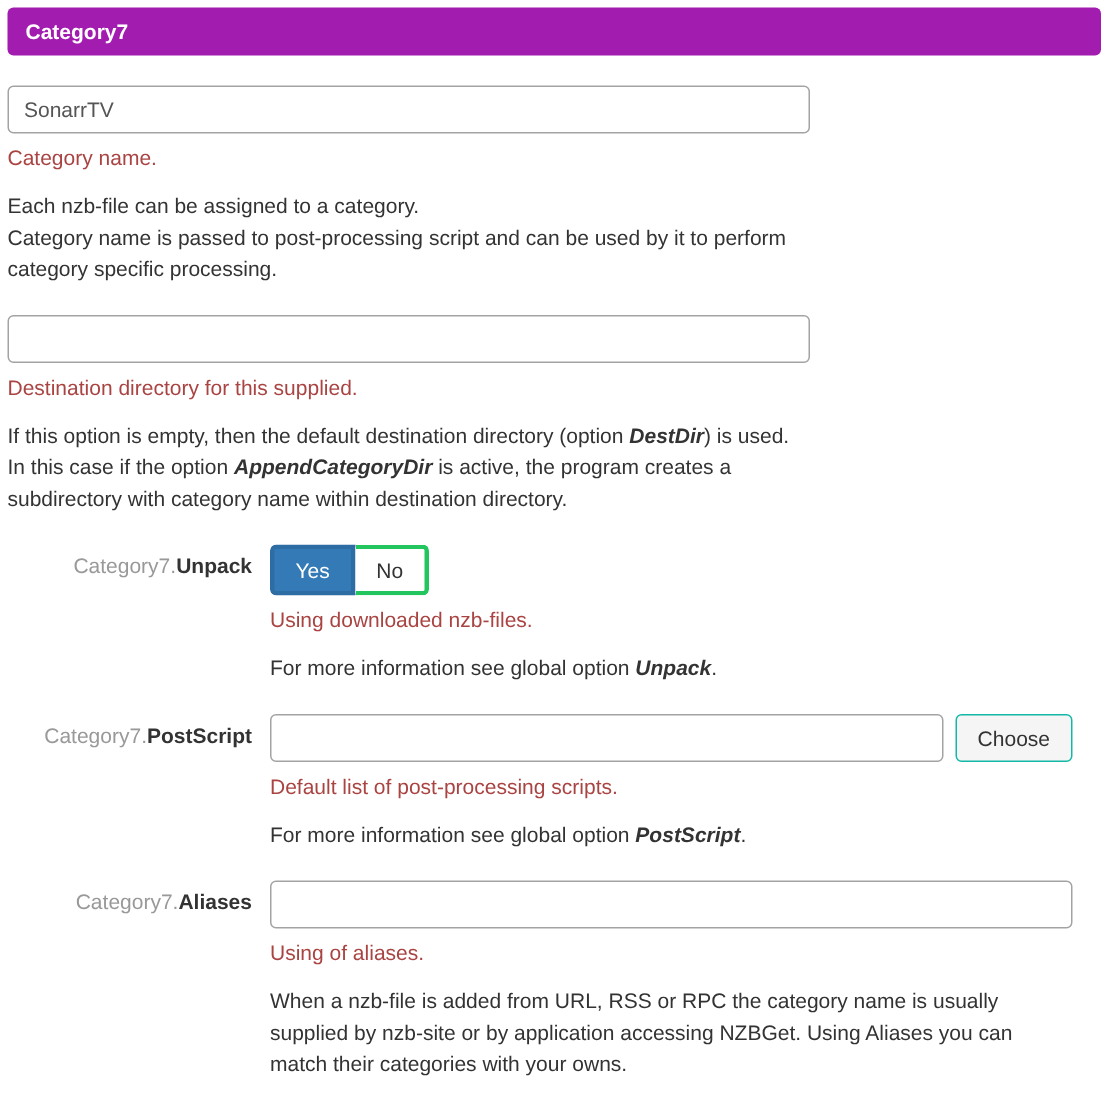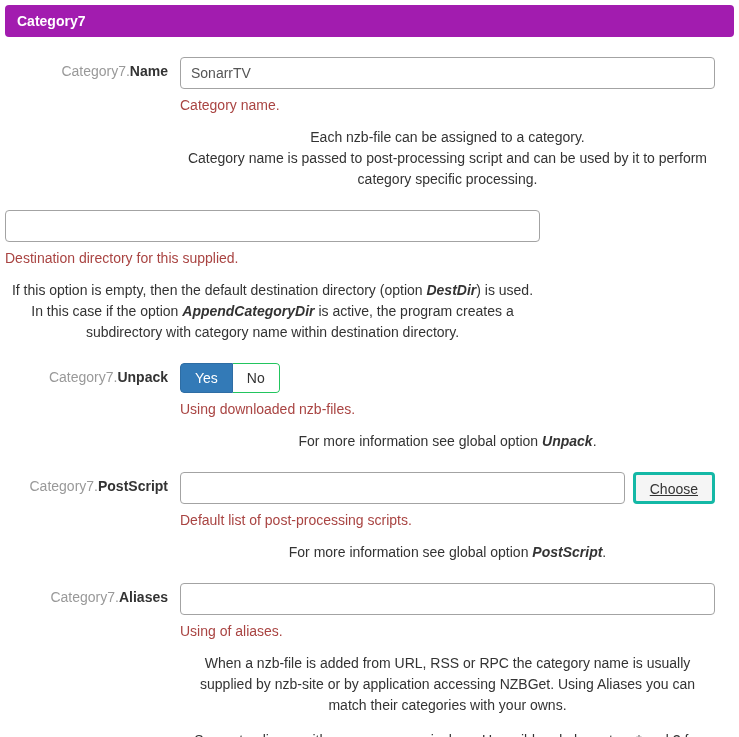--- a/index.html
+++ b/index.html
@@ -55,52 +55,50 @@
     }
     .input-with-btn {
       display: flex;
       gap: 8px;
     }
     .input-with-btn .text-input {
       flex: 1;
     }
     .choose-btn {
       background: #f5f5f5;
-      border: 3px solid #14b8a6;
+      border: 1px solid #14b8a6;
       border-radius: 4px;
       padding: 6px 14px;
       font-size: 14px;
       color: #333;
       cursor: pointer;
       height: 32px;
-      text-decoration: underline;
     }
     .hint {
       color: #a94442;
       margin-top: 8px;
       font-size: 14px;
     }
     .desc {
       color: #333;
       margin-top: 14px;
       line-height: 1.5;
       font-size: 14px;
-      text-align: center;
     }
     .desc-block {
       margin-top: 14px;
     }
     .toggle-group {
       display: inline-flex;
       border-radius: 4px;
       overflow: hidden;
     }
     .toggle-btn {
       padding: 6px 14px;
-      border: 1px solid #22c55e;
+      border: 3px solid #22c55e;
       background: #fff;
       font-size: 14px;
       cursor: pointer;
       color: #333;
     }
     .toggle-btn.active {
       background: #337ab7;
       color: #fff;
       border-color: #2e6da4;
     }
@@ -117,23 +115,20 @@
     }
   </style>
 </head>
 <body>
 
 <div class="section-header">
   <span>Category7</span>
 </div>
 
 <div class="form-row">
-  <div class="label-col">
-    <span class="label-prefix">Category7.</span><span class="label-name">Name</span>
-  </div>
   <div class="field-col">
     <input type="text" class="text-input" value="SonarrTV" style="">
     <div class="hint">Category name.</div>
     <div class="desc" style="white-space: pre-line;">Each nzb-file can be assigned to a category.
 Category name is passed to post-processing script and can be used by it to perform category specific processing.</div>
   </div>
 </div>
 
 <div class="form-row">
   <div class="field-col">

